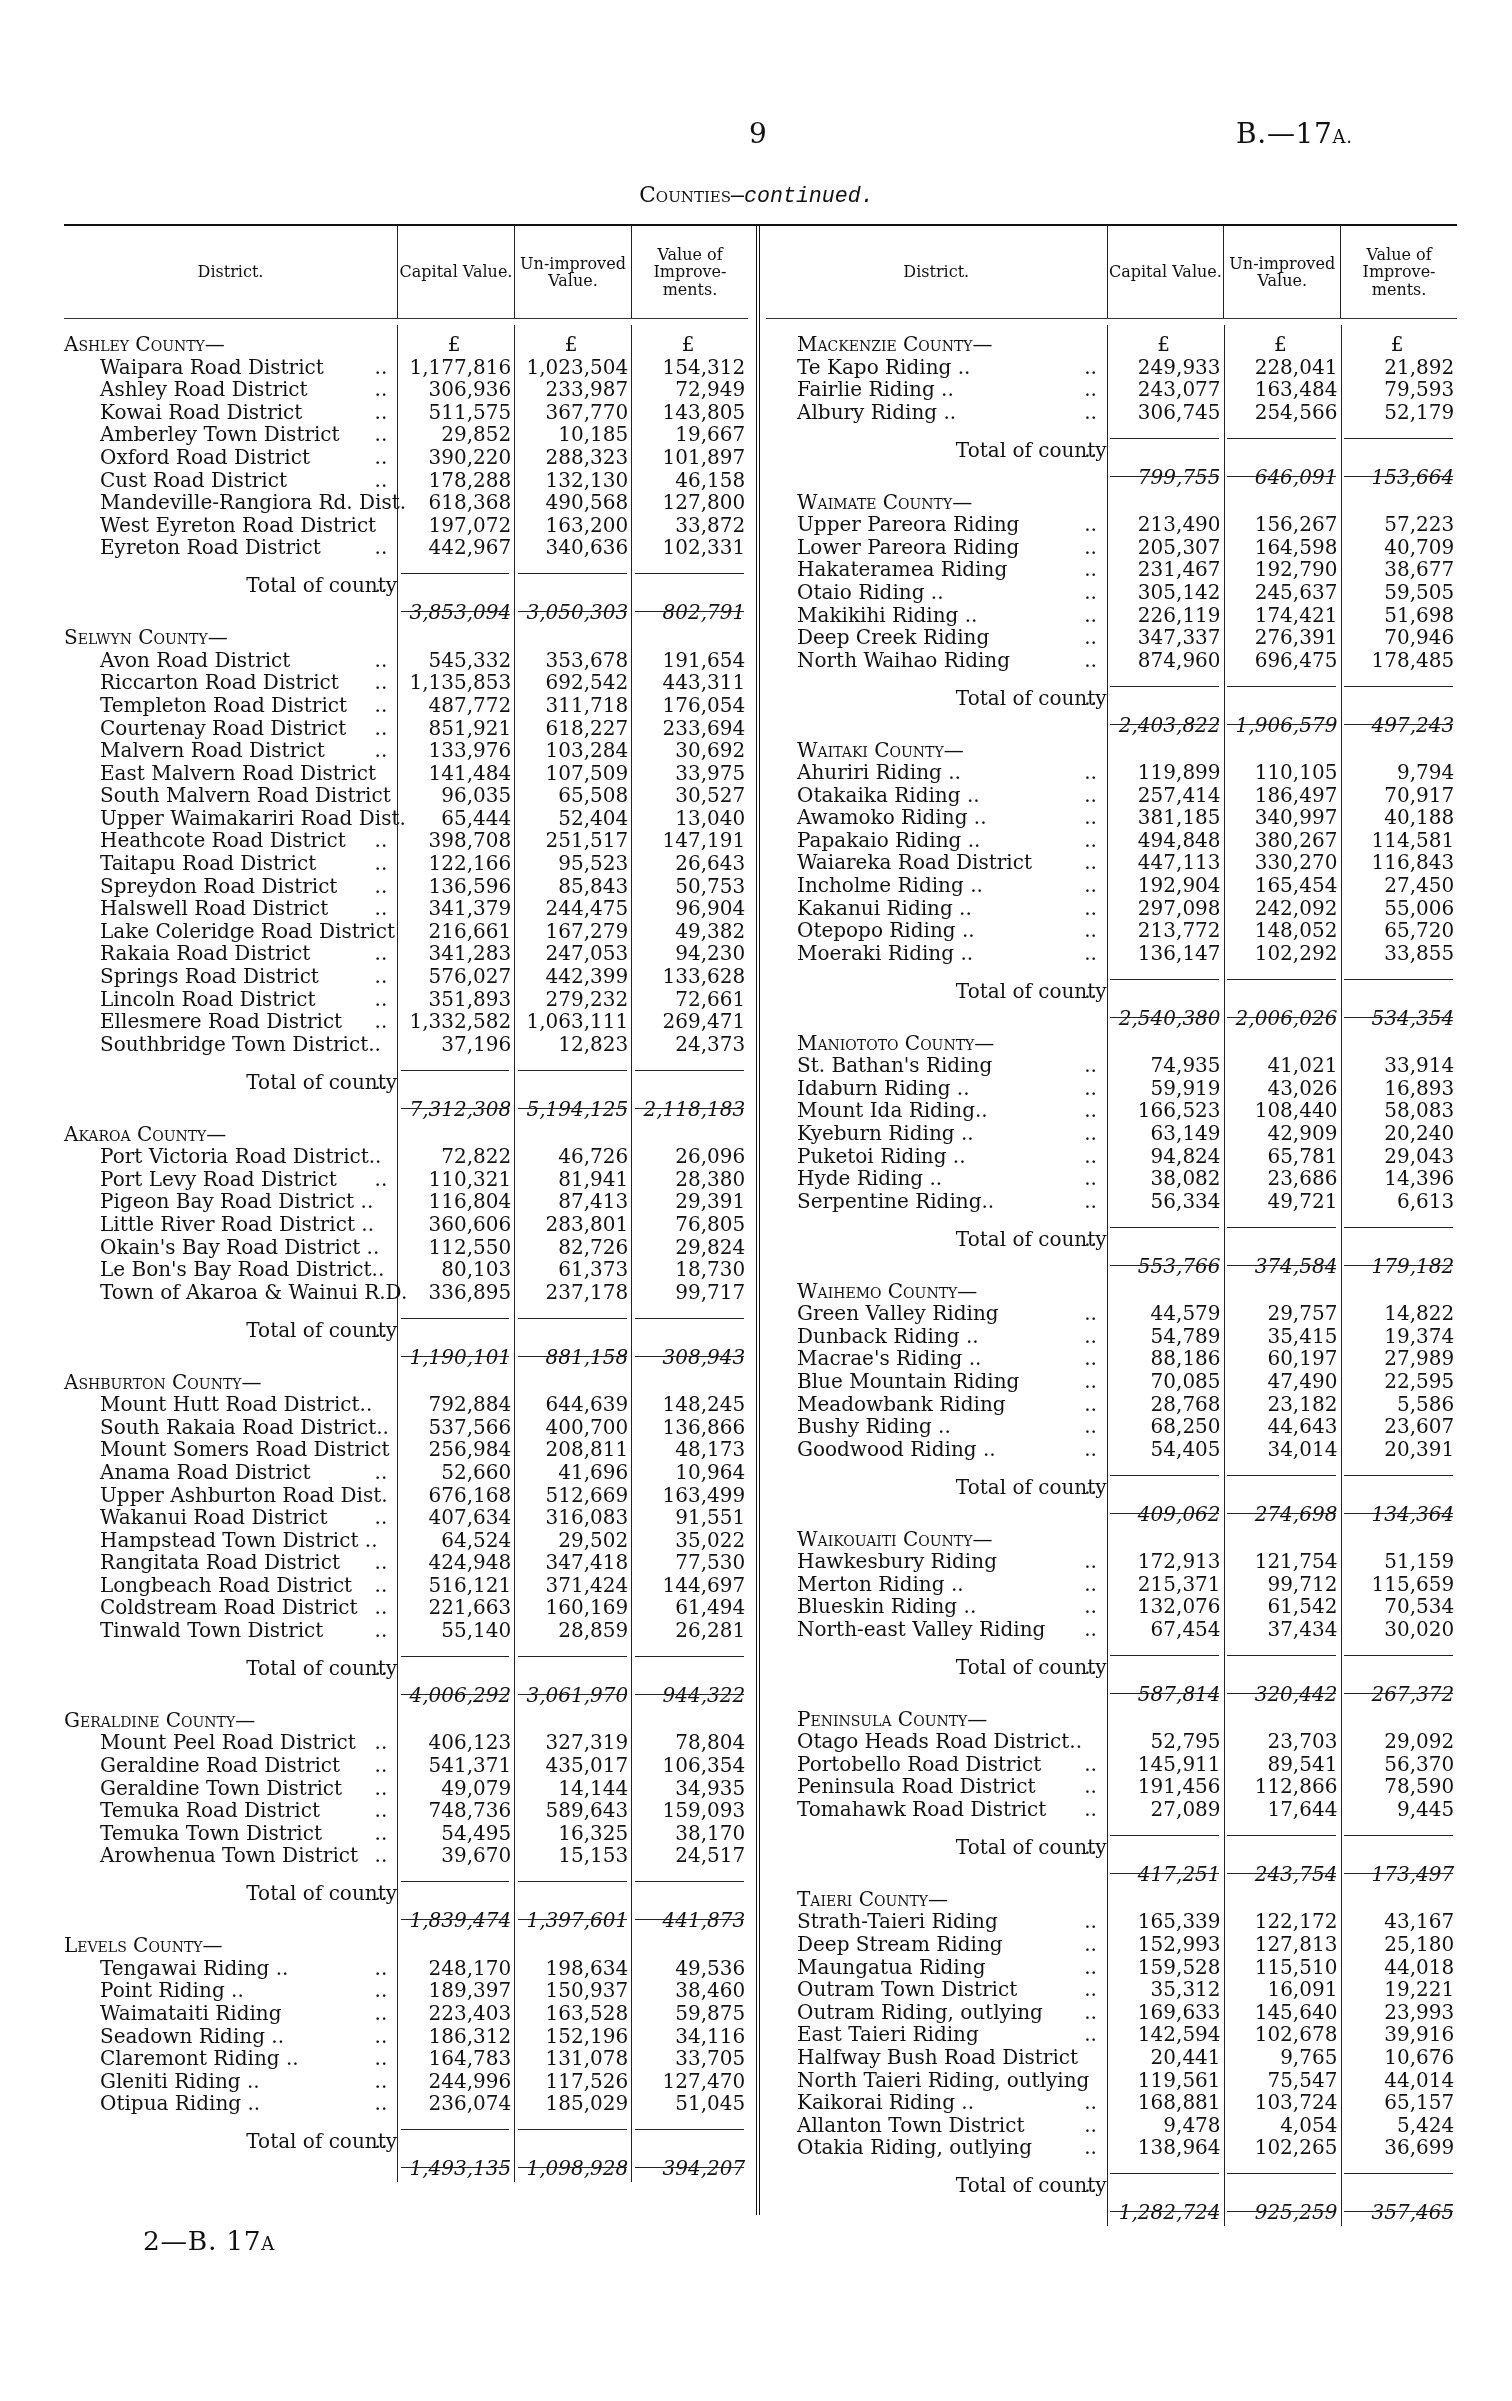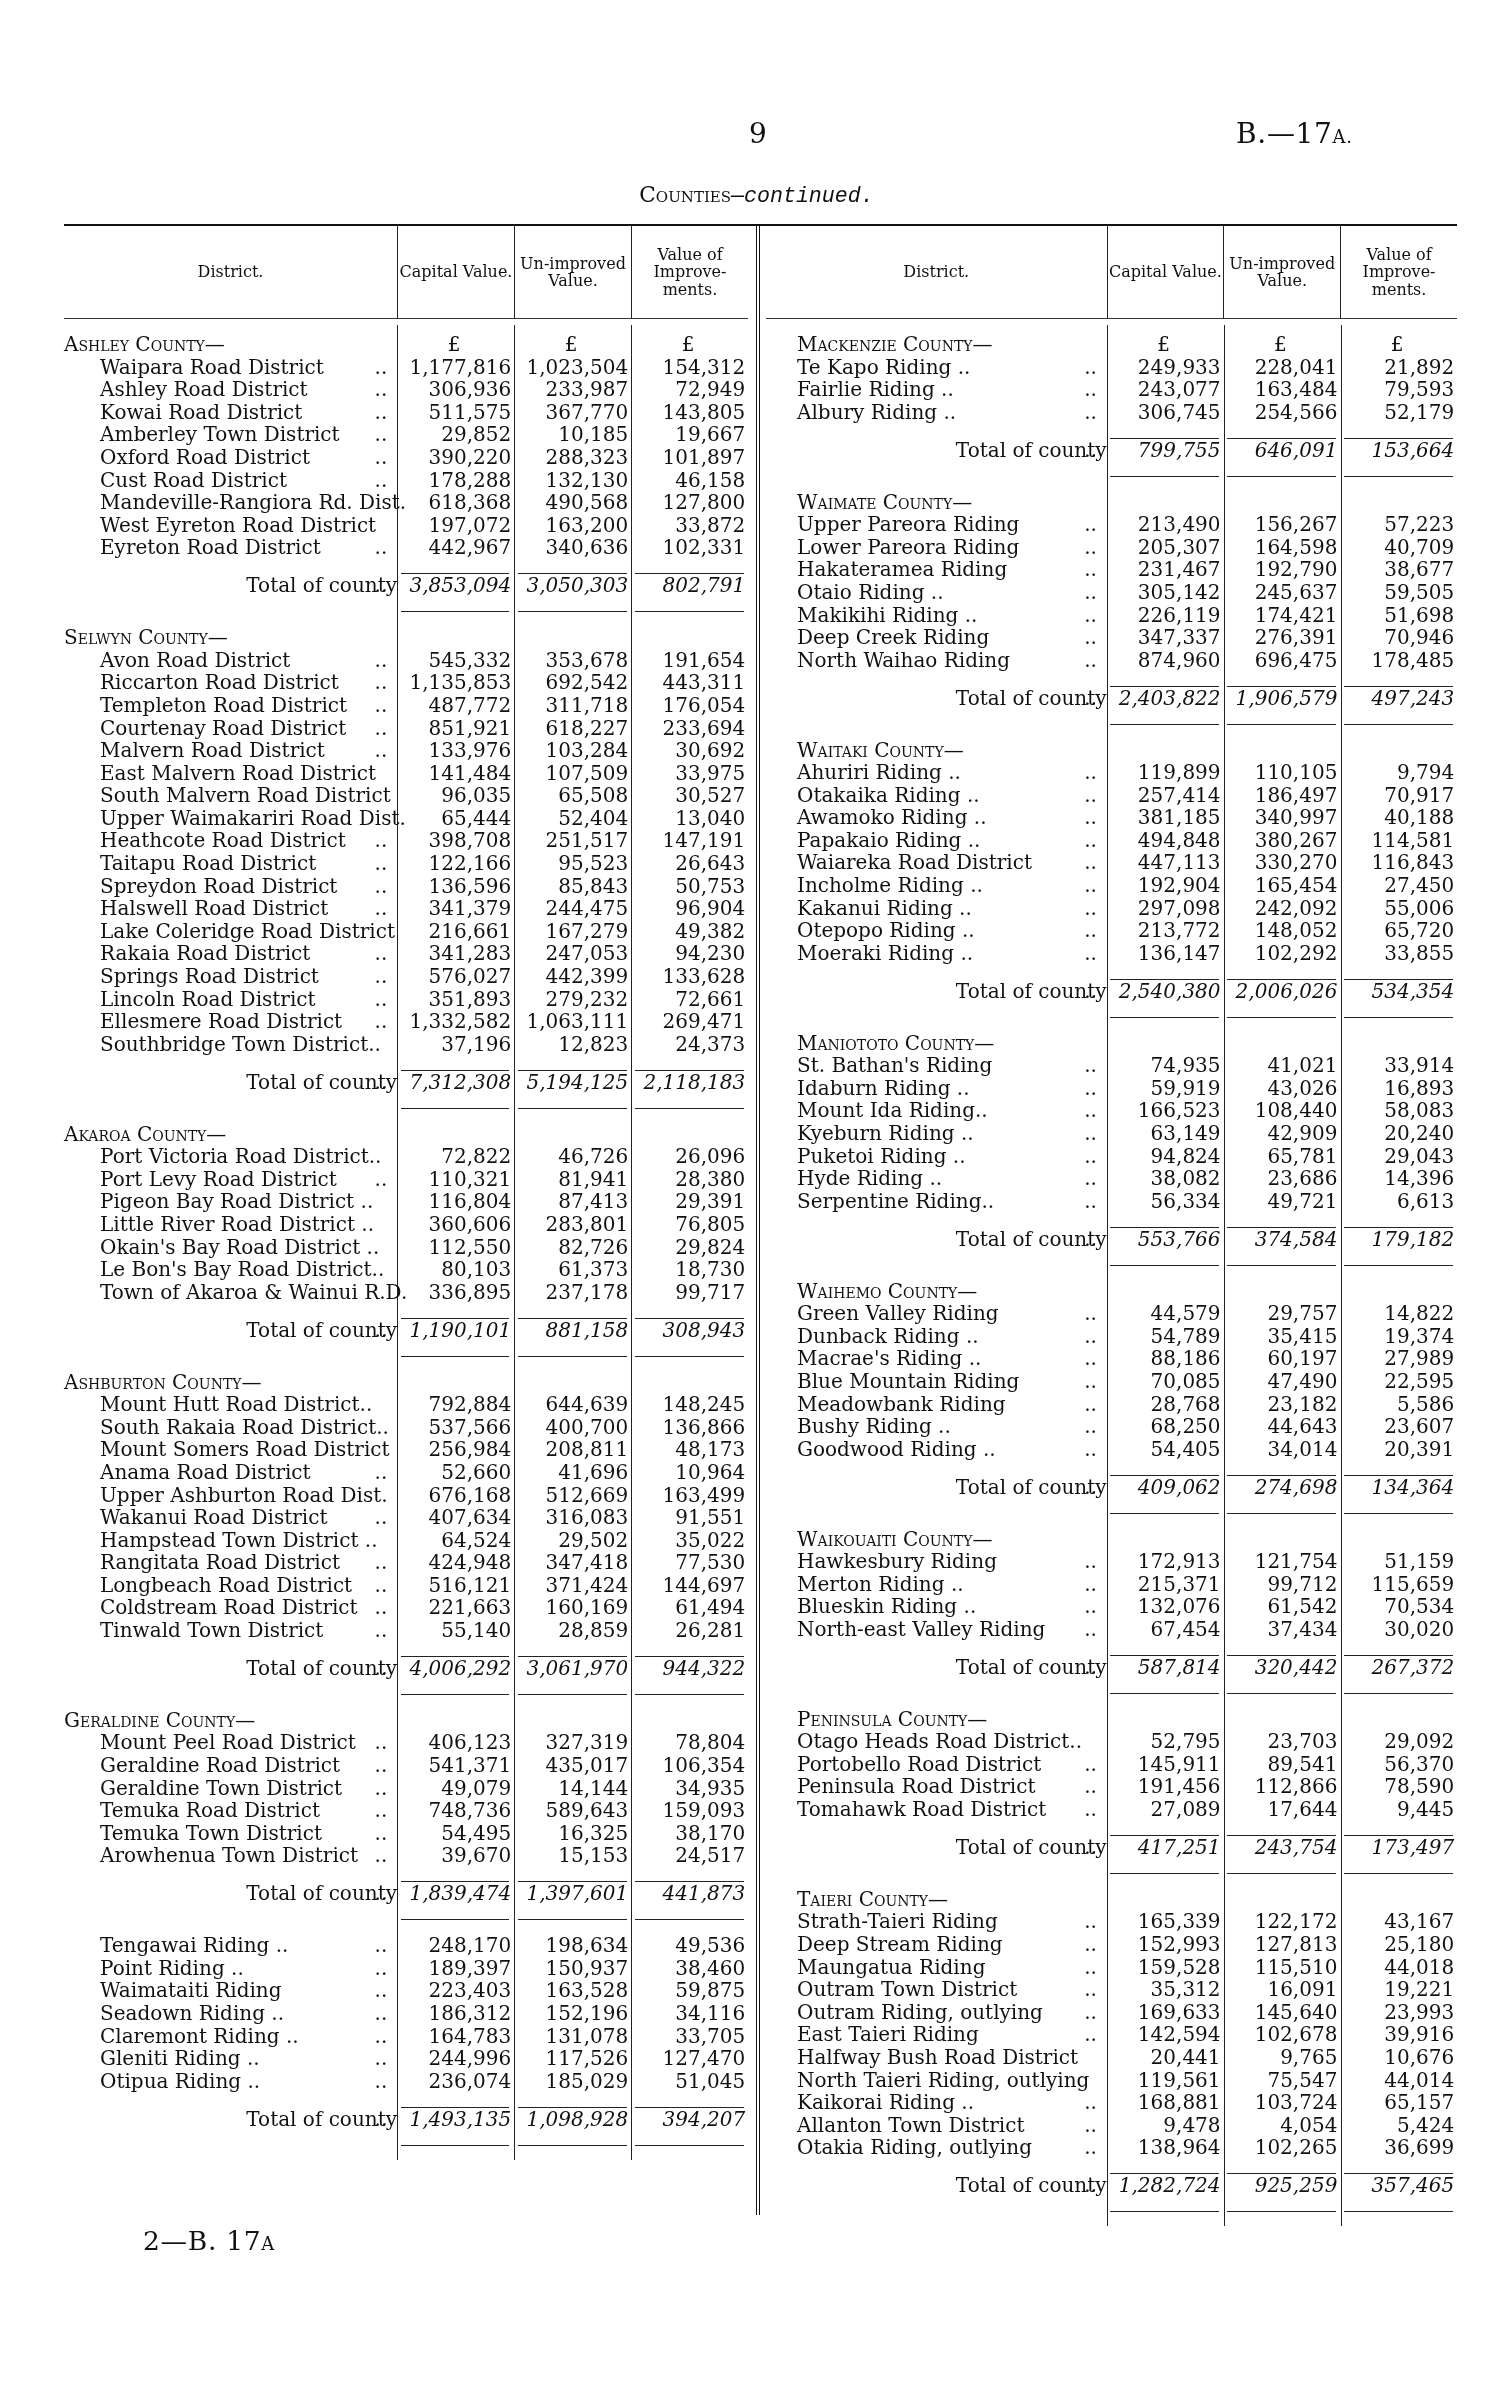--- a/index.html
+++ b/index.html
@@ -23,21 +23,21 @@
   .col-d.r { width:341px; }
   .body { position:relative; font-size:20px; line-height:22.6px; }
   .body .vl { position:absolute; top:5.6px; bottom:0; border-left:1px solid #222; }
   .row { display:flex; height:22.6px; white-space:nowrap; }
   .row .name { width:333px; box-sizing:border-box; padding-left:36px; position:relative; overflow:visible; }
   .panel.right .row .name { width:341px; padding-left:31px; }
   .row .dots { position:absolute; right:9.7px; }
   .row .num { width:117px; text-align:right; padding-right:2.8px; box-sizing:border-box; }
   .row.county .name { padding-left:0; font-variant:small-caps; }
   .row.total .name { padding-left:89px;text-align:right; }
-  .row.total .num { font-style:italic; }
+  .row.total .num { font-style:italic;margin-top:27px; }
   .row.rule { height:15.3px; }
   .row.rule .num { border-bottom:1.4px solid #222; margin:0 4.2px; width:109px; }
   .row.rule .name { }
   .row.space { height:14px; }
   .row.pound .num { text-align:center; }
   .footer { position:absolute; top:2225px; left:143px; font-size:26.5px; letter-spacing:0.7px; }
   .footer small { font-size:18px; }
 </style>
 </head>
 <body>
@@ -484,20 +484,26 @@
         <div class="num">1,397,601</div>
         <div class="num">441,873</div>
       </div>
       <div class="row rule">
         <div class="name"></div>
         <div class="num"></div>
         <div class="num"></div>
         <div class="num"></div>
       </div>
       <div class="row space"></div>
+      <div class="row county">
+        <div class="name">Levels County—</div>
+        <div class="num"></div>
+        <div class="num"></div>
+        <div class="num"></div>
+      </div>
       <div class="row">
         <div class="name">Tengawai Riding ..<span class="dots">..</span></div>
         <div class="num">248,170</div>
         <div class="num">198,634</div>
         <div class="num">49,536</div>
       </div>
       <div class="row">
         <div class="name">Point Riding      ..<span class="dots">..</span></div>
         <div class="num">189,397</div>
         <div class="num">150,937</div>

